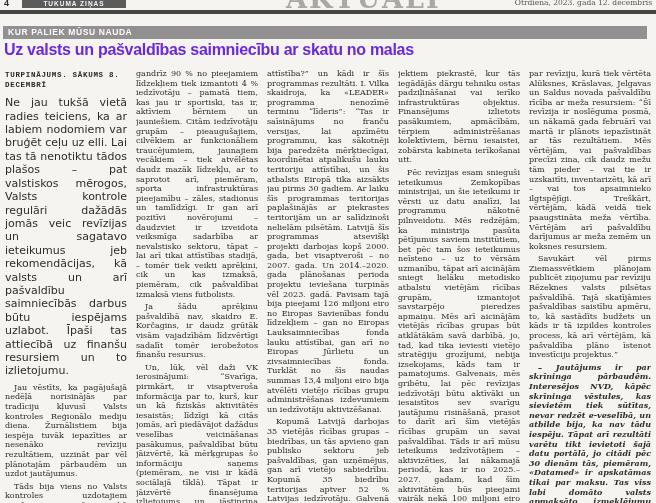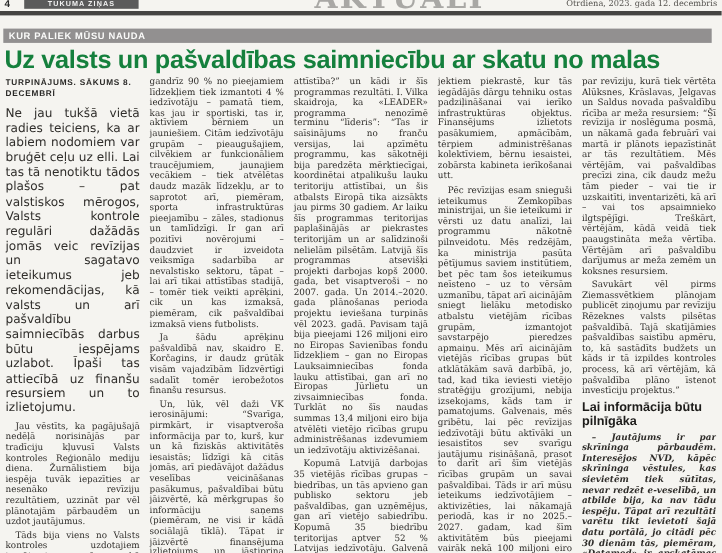--- a/index.html
+++ b/index.html
@@ -48,34 +48,34 @@
     background:#929090;
     color:#fbfbfa;
     font-family:"Liberation Sans",sans-serif;font-weight:bold;
     font-size:8.5px;letter-spacing:.6px;
     line-height:13px;padding-left:5px;box-sizing:border-box;
   }
   
   .headline{
     position:absolute;top:41px;left:4px;width:648px;
     font-family:"Liberation Sans",sans-serif;font-weight:bold;
-    font-size:23px;letter-spacing:-.3px;color:#15803d;
+    font-size:16px;letter-spacing:-.3px;color:#6d28d9;
     white-space:nowrap;
   }
   
   .columns{
     position:absolute;top:69px;left:5px;width:646px;height:434px;
     display:flex;gap:9px;overflow:hidden;
   }
   .col{
     width:122px;flex:0 0 122px;overflow:hidden;
   }
   .col p,.col h3{margin:0;}
   .kicker{
-    font-family:Liberation Sans, sans-serif;font-weight:bold;
+    font-family:Liberation Mono, monospace;font-weight:bold;
     font-size:7.5px;letter-spacing:.7px;color:#2a2927;
     line-height:1.35;margin:1px 0 6px 0 !important;
   }
   .intro{
     font-family:"DejaVu Sans",sans-serif;
     font-size:11px;line-height:1.22;text-align:justify;
     margin-bottom:5px !important;
   }
   .para,.qa{
     font-size:8px;line-height:1.2;text-align:justify;
@@ -122,16 +122,15 @@
       <p class="para">attīstība?” un kādi ir šīs programmas rezultāti. I. Vilka skaidroja, ka «LEADER» programma nenozīmē terminu “līderis”: “Tas ir saīsinājums no franču versijas, lai apzīmētu programmu, kas sākotnēji bija paredzēta mērķtiecīgai, koordinētai atpalikušu lauku teritoriju attīstībai, un šis atbalsts Eiropā tika aizsākts jau pirms 30 gadiem. Ar laiku šīs programmas teritorijas paplašinājās ar piekrastes teritorijām un ar salīdzinoši nelielām pilsētām. Latvijā šīs programmas atsevišķi projekti darbojas kopš 2000. gada, bet visaptveroši – no 2007. gada. Un 2014.–2020. gada plānošanas perioda projektu ieviešana turpinās vēl 2023. gadā. Pavisam tajā bija pieejami 126 miljoni eiro no Eiropas Savienības fondu līdzekļiem – gan no Eiropas Lauksaimniecības fonda lauku attīstībai, gan arī no Eiropas Jūrlietu un zivsaimniecības fonda. Turklāt no šīs naudas summas 13,4 miljoni eiro bija atvēlēti vietējo rīcības grupu administrēšanas izdevumiem un iedzīvotāju aktivizēšanai.</p>
       <p class="para ind">Kopumā Latvijā darbojas 35 vietējās rīcības grupas – biedrības, un tās apvieno gan publisko sektoru jeb pašvaldības, gan uzņēmējus, gan arī vietējo sabiedrību. Kopumā 35 biedrību teritorijas aptver 52 % Latvijas iedzīvotāju. Galvenā šo programmu iezīme, ka tās pieeja ir “no apakšas uz augšu”, tātad – biedrības, aktivizējot vietējo sabiedrību, noskaidro tās vajadzības, sagatavo un apstiprina vietējo stratēģiju, un pēc tam īsteno projektus, kas tiek finansēti no ES fondiem. Tie, kas ar to strādā</p>
     </div>
   <div class="col">
       <p class="para">jektiem piekrastē, kur tās iegādājās dārgu tehniku ostas padziļināšanai vai ierīko infrastruktūras objektus. Finansējums izlietots pasākumiem, apmācībām, tērpiem administrēšanas kolektīviem, bērnu iesaistei, zobārsta kabineta ierīkošanai utt.</p>
       <p class="para ind">Pēc revīzijas esam snieguši ieteikumus Zemkopības ministrijai, un šie ieteikumi ir vērsti uz datu analīzi, lai programmu nākotnē pilnveidotu. Mēs redzējām, ka ministrija pasūta pētījumus saviem institūtiem, bet pēc tam šos ieteikumus neīsteno – uz to vērsām uzmanību, tāpat arī aicinājām sniegt lielāku metodisko atbalstu vietējām rīcības grupām, izmantojot savstarpējo pieredzes apmaiņu. Mēs arī aicinājām vietējās rīcības grupas būt atklātākām savā darbībā, jo, tad, kad tika ieviesti vietējo stratēģiju grozījumi, nebija izsekojams, kāds tam ir pamatojums. Galvenais, mēs gribētu, lai pēc revīzijas iedzīvotāji būtu aktīvāki un iesaistītos sev svarīgu jautājumu risināšanā, prasot to darīt arī šīm vietējās rīcības grupām un savai pašvaldībai. Tāds ir arī mūsu ieteikums iedzīvotājiem – aktivizēties, lai nākamajā periodā, kas ir no 2025.–2027. gadam, kad šīm aktivitātēm būs pieejami vairāk nekā 100 miljoni eiro Eiropas fondu līdzekļu, varētu tos iespējami pilnvērtīgi izmantot.”</p>
     </div>
   <div class="col">
       <p class="para">par revīziju, kurā tiek vērtēta Alūksnes, Krāslavas, Jelgavas un Saldus novada pašvaldību rīcība ar meža resursiem: “Šī revīzija ir noslēguma posmā, un nākamā gada februārī vai martā ir plānots iepazīstināt ar tās rezultātiem. Mēs vērtējām, vai pašvaldības precīzi zina, cik daudz mežu tām pieder – vai tie ir uzskaitīti, inventarizēti, kā arī – vai tos apsaimnieko ilgtspējīgi. Treškārt, vērtējām, kādā veidā tiek paaugstināta meža vērtība. Vērtējām arī pašvaldību darījumus ar meža zemēm un koksnes resursiem.</p>
       <p class="para ind">Savukārt vēl pirms Ziemassvētkiem plānojam publicēt ziņojumu par revīziju Rēzeknes valsts pilsētas pašvaldībā. Tajā skatījāmies pašvaldības saistību apmēru, to, kā sastādīts budžets un kāds ir tā izpildes kontroles process, kā arī vērtējām, kā pašvaldība plāno īstenot investīciju projektus.”</p>
-      <h3 class="subhead">Lai informācija būtu pilnīgāka</h3>
       <p class="qa ind">– Jautājums ir par skrīninga pārbaudēm. Interesējos NVD, kāpēc skrīninga vēstules, kas sievietēm tiek sūtītas, nevar redzēt e-veselībā, un atbilde bija, ka nav tādu iespēju. Tāpat arī rezultāti varētu tikt ievietoti šajā datu portālā, jo citādi pēc 30 dienām tās, piemēram, «Datamed» ir apskatāmas tikai par maksu. Tas viss labi domāto valsts apmaksāto izmeklējumu attālina no pacienta vai to sarežģī.</p>
     </div>
 </div>
 
 </body></html>

